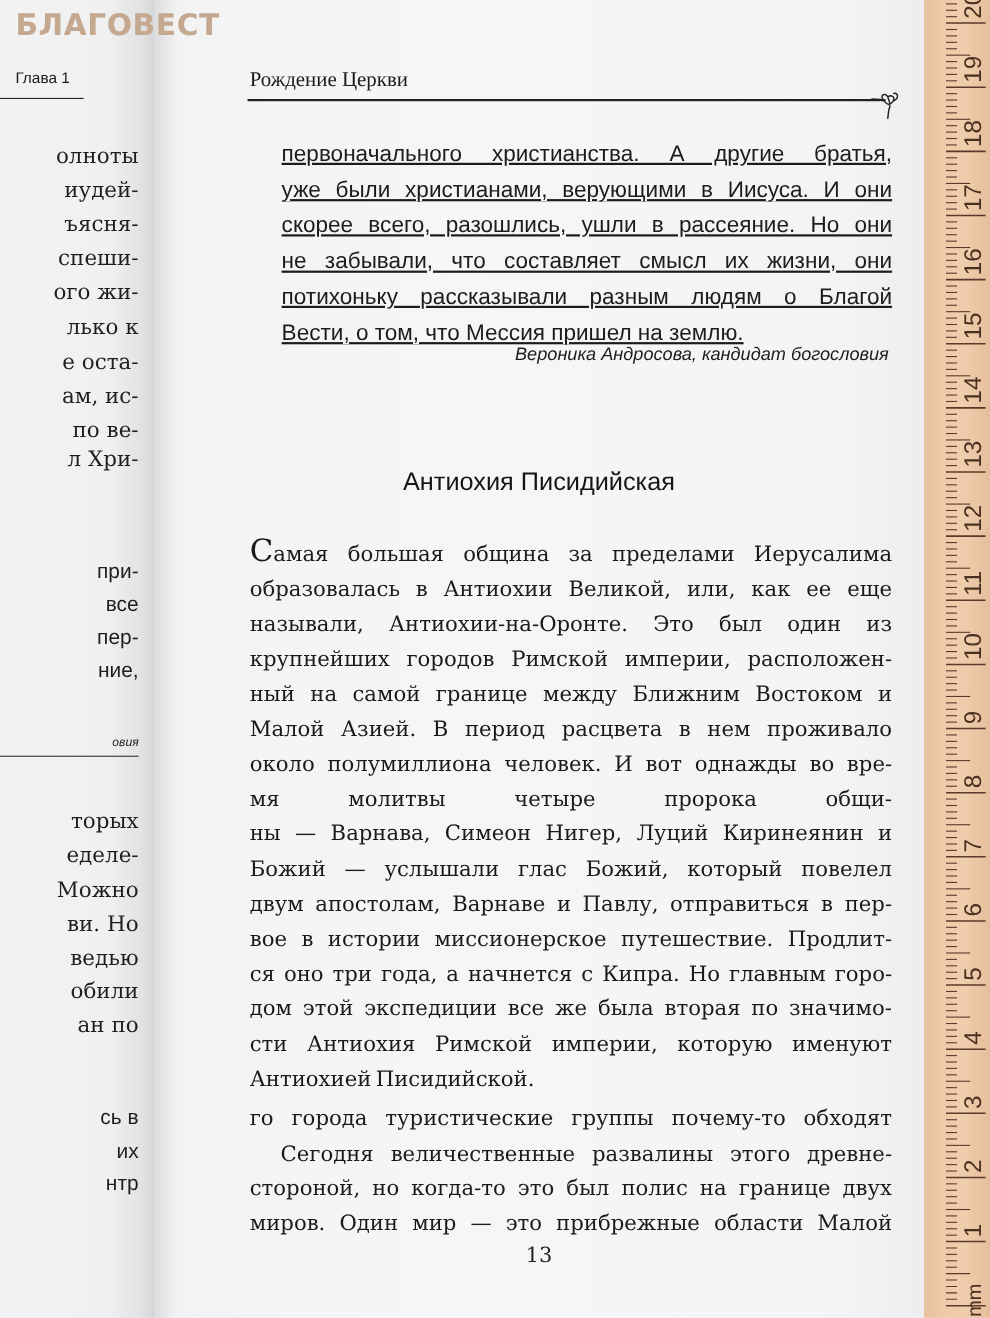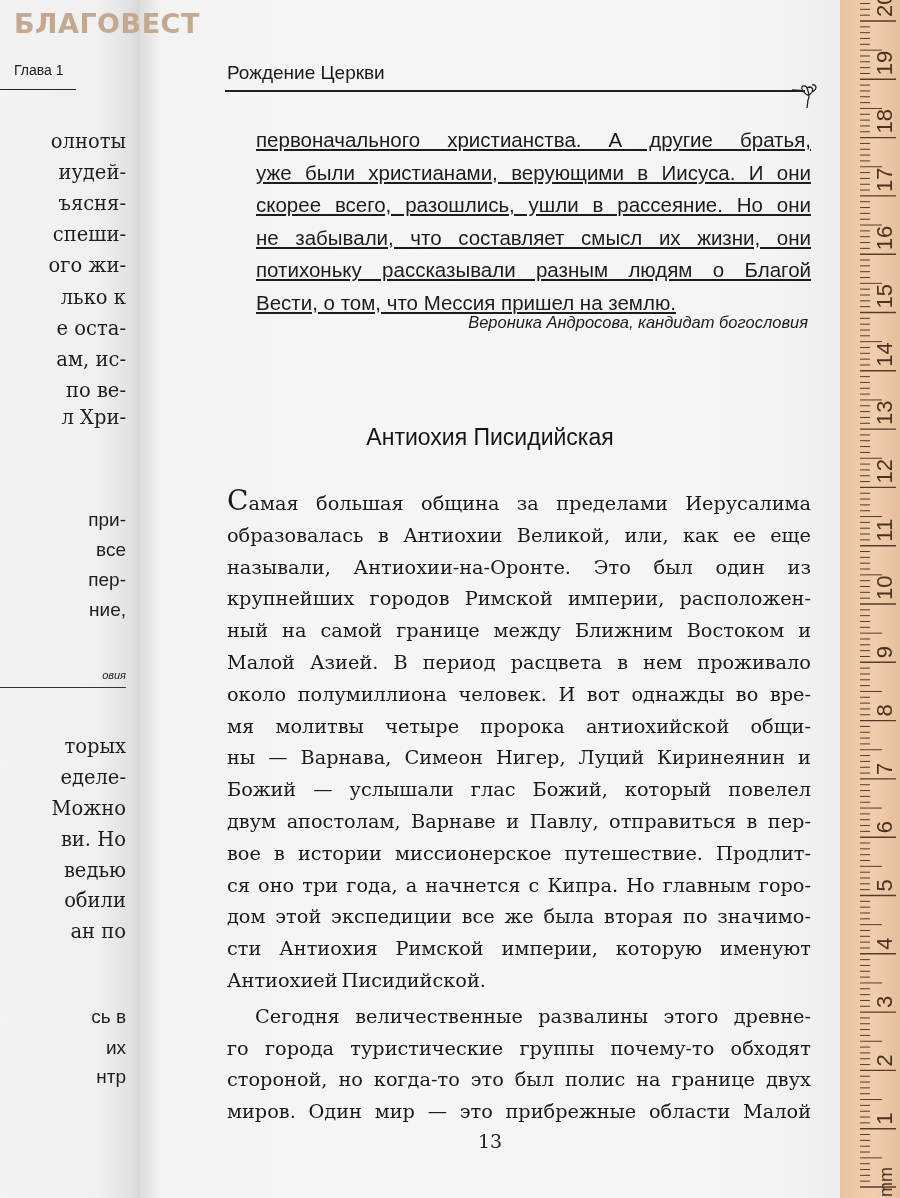--- a/index.html
+++ b/index.html
@@ -35,21 +35,21 @@
       position: absolute; right: 0; white-space: nowrap;
       font-size: 19.5px; color: #1e1e1e; line-height: 30px;
     }
     .left-line.sans { font-family: "Liberation Sans", sans-serif; font-size: 19px; text-align: right; }
     .left-line.italic { font-family: "Liberation Sans", sans-serif; font-style: italic; font-size: 11px; }
     .left-rule {
       position: absolute; left: 0; top: 687px; width: 126px; height: 1px; background: #333;
     }
     .running-head-right {
       position: absolute; left: 87px; top: 62px;
-      font-family: Liberation Sans, sans-serif; font-size: 19px; color: #1a1a1a;
+      font-family: Liberation Serif, serif; font-size: 19px; color: #1a1a1a;
     }
     .head-rule-right {
       position: absolute; left: 85px; top: 90px; width: 580px; height: 1.5px; background: #222;
     }
     .ornament { position: absolute; left: 652px; top: 80px; }
     .quote-block { position: absolute; left: 116px; top: 124px; width: 555px; }
     .quote-line {
       font-family: "Liberation Sans", sans-serif; font-size: 20.5px; color: #1c1c1c;
       line-height: 32.5px; text-align: justify; text-align-last: justify; white-space: nowrap; text-decoration: underline;
     }
@@ -203,21 +203,20 @@
         <span class="w">вот</span>
         <span class="w">однажды</span>
         <span class="w">во</span>
         <span class="w">вре-</span>
       </div>
       <div class="body-line">
         <span class="w">мя</span>
         <span class="w">молитвы</span>
         <span class="w">четыре</span>
         <span class="w">пророка</span>
-        <span class="w">антиохийской</span>
         <span class="w">общи-</span>
       </div>
       <div class="body-line">
         <span class="w">ны</span>
         <span class="w">—</span>
         <span class="w">Варнава,</span>
         <span class="w">Симеон</span>
         <span class="w">Нигер,</span>
         <span class="w">Луций</span>
         <span class="w">Киринеянин</span>
@@ -280,34 +279,34 @@
         <span class="w">Римской</span>
         <span class="w">империи,</span>
         <span class="w">которую</span>
         <span class="w">именуют</span>
       </div>
       <div class="body-line last">
         <span class="w">Антиохией</span>
         <span class="w">Писидийской.</span>
       </div>
       <div class="gap"></div>
+      <div class="body-line">
+        <span class="w">го</span>
+        <span class="w">города</span>
+        <span class="w">туристические</span>
+        <span class="w">группы</span>
+        <span class="w">почему-то</span>
+        <span class="w">обходят</span>
+      </div>
       <div class="body-line indent">
         <span class="w">Сегодня</span>
         <span class="w">величественные</span>
         <span class="w">развалины</span>
         <span class="w">этого</span>
         <span class="w">древне-</span>
-      </div>
-      <div class="body-line">
-        <span class="w">го</span>
-        <span class="w">города</span>
-        <span class="w">туристические</span>
-        <span class="w">группы</span>
-        <span class="w">почему-то</span>
-        <span class="w">обходят</span>
       </div>
       <div class="body-line">
         <span class="w">стороной,</span>
         <span class="w">но</span>
         <span class="w">когда-то</span>
         <span class="w">это</span>
         <span class="w">был</span>
         <span class="w">полис</span>
         <span class="w">на</span>
         <span class="w">границе</span>

